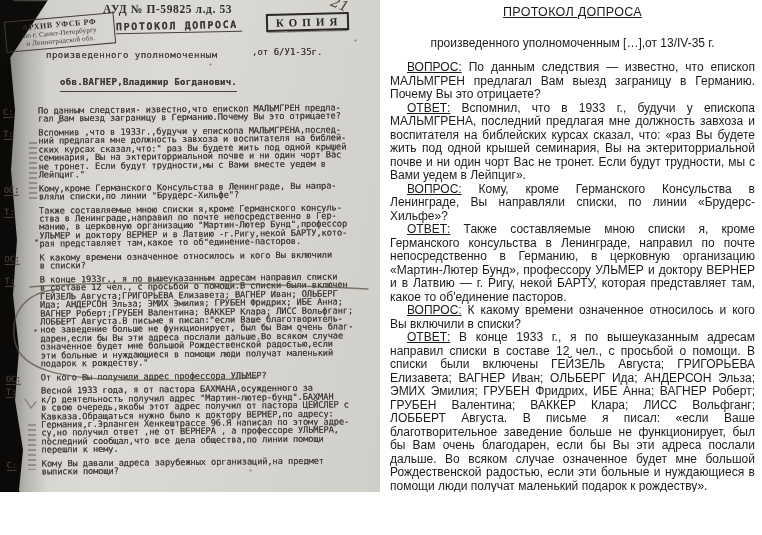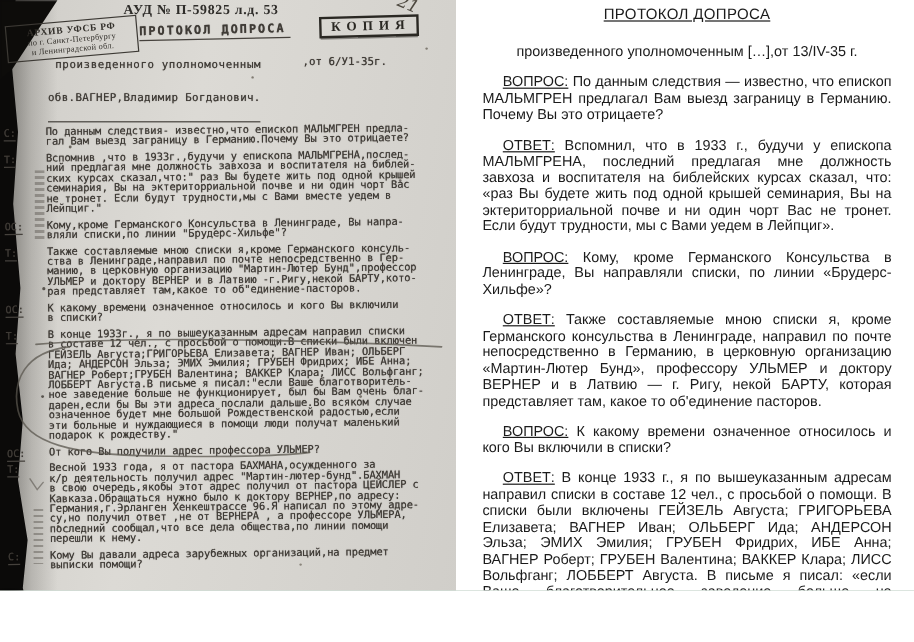--- a/index.html
+++ b/index.html
@@ -1,16 +1,16 @@
 <!DOCTYPE html>
 <html lang="ru"><head>
 <meta charset="utf-8">
 <style>
   html,body{margin:0;padding:0;background:#fff;}
-  .page{position:relative;width:762px;height:492px;overflow:hidden;background:#14532d;
+  .page{position:relative;width:762px;height:492px;overflow:hidden;background:#b91c1c;
         font-family:"Liberation Sans",sans-serif;}
 
   
   .scan{position:absolute;left:0;top:0;width:380px;height:535px;overflow:hidden;
         background:linear-gradient(100deg,#cfcdc8 0%,#dcdad5 38%,#d6d4cf 70%,#d0cec9 100%);}
   .edge-shadow{position:absolute;left:0;top:0;width:48px;height:535px;
         background:linear-gradient(to right,rgba(40,38,34,.55),rgba(40,38,34,.18) 55%,rgba(40,38,34,0) 100%);}
   .edge-band{position:absolute;left:0;top:0;width:34px;height:535px;background:#0b0a09;filter:blur(.5px);
         clip-path:polygon(0 0,13px 0,9px 45px,15px 110px,11px 170px,17px 240px,13px 295px,19px 350px,15px 400px,23px 450px,19px 490px,30px 535px,0 535px);}
   .corner-streak{position:absolute;left:0;top:0;width:60px;height:80px;background:#0d0c0a;filter:blur(.8px);
@@ -34,42 +34,42 @@
         color:#2a2823;transform:rotate(-1.5deg);box-shadow:0 2px 0 -1px rgba(42,40,35,.45);}
   .stamp-archive{position:absolute;left:5px;top:17px;width:102px;border:1.6px solid #3c3934;
         padding:2px 3px;text-align:center;transform:rotate(-5deg);color:#33302b;
         font-family:"Liberation Serif",serif;}
   .stamp-archive .l1{font-size:8px;font-weight:bold;letter-spacing:.6px;}
   .stamp-archive .l2,.stamp-archive .l3{font-size:7px;letter-spacing:.2px;}
   .scan-title{position:absolute;left:116px;top:20px;font-size:10px;font-weight:bold;letter-spacing:1.6px;
         border-bottom:1.2px solid #45413c;padding:0 4px 1px 0;transform:rotate(-1.2deg);}
   .scan-sub{position:absolute;left:46px;top:50px;font-size:9px;letter-spacing:.5px;}
   .scan-date{position:absolute;left:252px;top:47px;font-size:9px;}
-  .scan-accused{position:absolute;left:40px;top:77px;font-size:9px;letter-spacing:.3px;font-weight:normal;
-        border-bottom:1.1px solid #45413c;padding-bottom:14px;}
+  .scan-accused{position:absolute;left:60px;top:77px;font-size:9px;letter-spacing:.3px;font-weight:bold;
+        border-bottom:1.1px solid #45413c;padding-bottom:4px;}
   .scan-body{position:absolute;left:0;top:107px;width:374px;transform:rotate(-.6deg);transform-origin:left top;}
   .para{position:relative;padding-left:38px;margin-bottom:5px;}
   .line{font-size:8.7px;line-height:8.45px;letter-spacing:-.1px;white-space:pre;}
   .para .line:first-child{padding-left:10px;}
   .mlabel{position:absolute;left:3px;top:0;font-size:8.5px;border-bottom:1px solid #45413c;}
   .vstamp{position:absolute;width:8px;opacity:.55;filter:blur(.3px);
         background:repeating-linear-gradient(to bottom,rgba(70,65,58,.7) 0 2px,rgba(70,65,58,0) 2px 5px);}
   .v1{left:29px;top:142px;height:58px;}
   .v2{left:28px;top:424px;height:46px;}
   .pencil{position:absolute;left:0;top:0;pointer-events:none;}
 
   
   .transcript{position:absolute;left:380px;top:0;width:382px;height:535px;background:#fff;
         box-sizing:border-box;padding:3px 7px 0 10px;color:#1b1b1b;font-size:12px;}
   .t-title{font-size:12.5px;font-weight:normal;text-align:center;text-decoration:underline;
         letter-spacing:.3px;margin:2px 0 0;}
   .t-row{display:flex;justify-content:center;margin-top:17px;}
   .t-accused{margin-top:12px;width:max-content;text-decoration:underline;}
   #qa-container{margin-top:11px;}
-  .qa-para{margin:12px;text-align:justify;text-indent:17px;line-height:13.5px;}
+  .qa-para{margin:0;text-align:justify;text-indent:17px;line-height:13.5px;}
   .lead{text-decoration:underline;}
 </style>
 </head>
 <body>
 
 <div class="page">
 
   <section class="scan">
     <div class="edge-shadow"></div>
     <div class="edge-band"></div>

